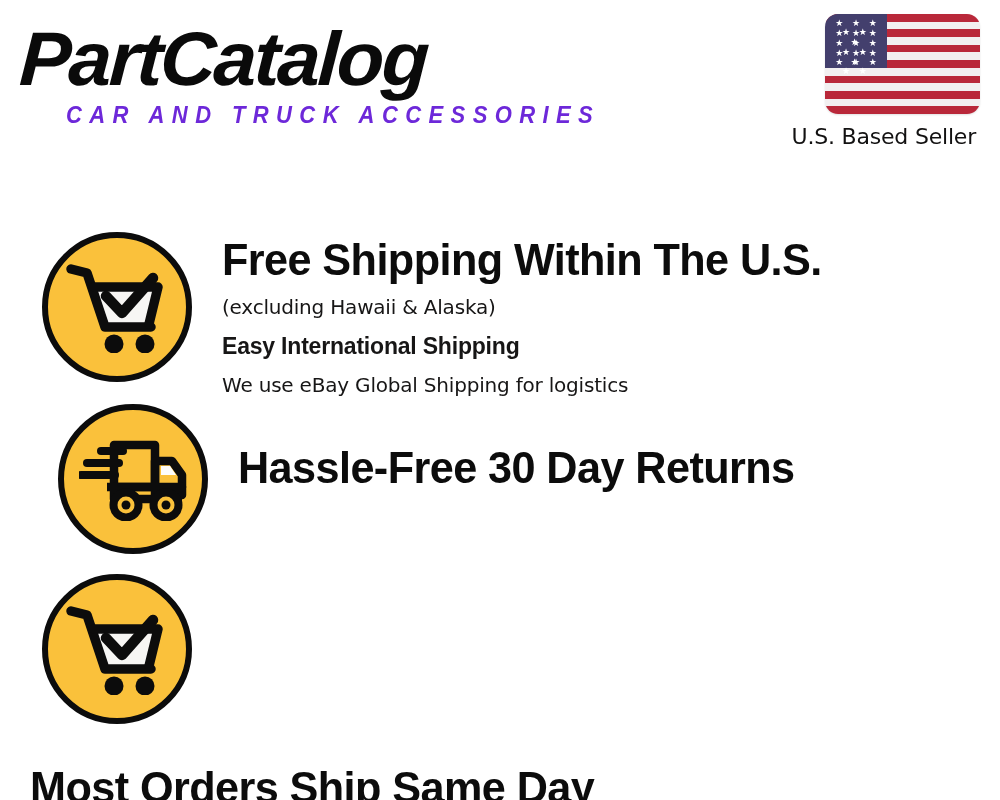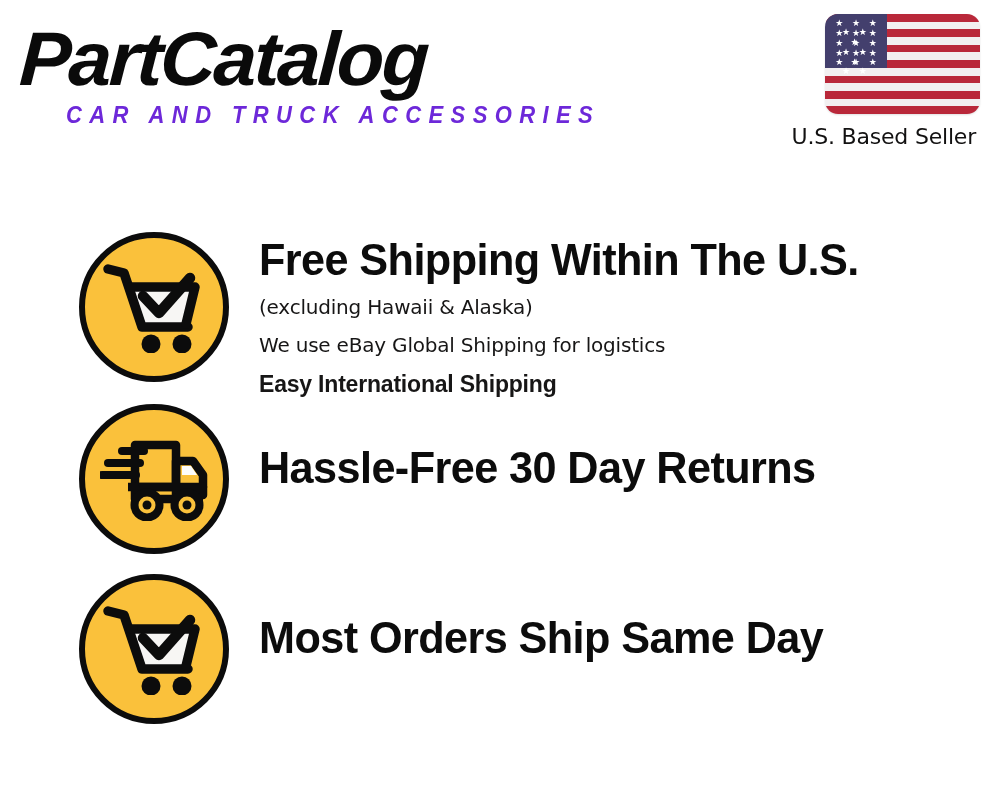--- a/index.html
+++ b/index.html
@@ -129,21 +129,20 @@
     position: absolute;
     left: 0;
     top: 232px;
     width: 1000px;
   }
   .feature-row {
     position: relative;
     display: flex;
     align-items: flex-start;
     height: 172px;
-    margin-left: 37px;
   }
   .feature-icon {
     position: relative;
     flex: 0 0 auto;
     width: 150px;
     height: 150px;
     margin-left: 42px;
     border-radius: 50%;
     background: #fac13b;
     border: 6px solid #0c0c0c;
@@ -185,22 +184,22 @@
     font-weight: 700;
     font-size: 23px;
     line-height: 40px;
   }
 
   
   .feature-row.row-top .feature-text   { padding-top: 0px; }
   .feature-row.row-mid .feature-text   { padding-top: 36px; }
   .feature-row.row-bot .feature-text   { padding-top: 36px; }
 
-  .row-mid { height: 170px; }
-  .row-bot { height: 170px; }
+  .row-mid { height: 170px; padding-left: 16px; }
+  .row-bot { height: 170px; flex-direction: column; }
 </style>
 </head>
 <body>
 
 <div id="header">
 
   <div id="brand-logo">
     <div id="logo-wordmark">PartCatalog</div>
     <div id="logo-tagline">CAR AND TRUCK ACCESSORIES</div>
   </div>
@@ -234,22 +233,22 @@
 
         <path d="M41 35 L57 52 L88 17" stroke="#0c0c0c" stroke-width="10.5" stroke-linecap="round" stroke-linejoin="round" fill="none"></path>
 
         <circle cx="49" cy="83" r="9.5" fill="#0c0c0c"></circle>
         <circle cx="80" cy="83" r="9.5" fill="#0c0c0c"></circle>
       </svg>
     </div>
     <div class="feature-text">
       <div class="feature-heading">Free Shipping Within The U.S.</div>
       <div class="feature-sub">(excluding Hawaii &amp; Alaska)</div>
+      <div class="feature-sub strong">Easy International Shipping</div>
       <div class="feature-sub">We use eBay Global Shipping for logistics</div>
-      <div class="feature-sub strong">Easy International Shipping</div>
     </div>
   </div>
 
   <div class="feature-row row-mid">
     <div class="feature-icon">
       <svg width="108" height="84" viewBox="0 0 108 84" fill="none" aria-hidden="true">
 
         <path d="M22 14 H44" stroke="#0c0c0c" stroke-width="8" stroke-linecap="round"></path>
         <path d="M8 26 H40" stroke="#0c0c0c" stroke-width="8" stroke-linecap="round"></path>
         <path d="M2 38 H36" stroke="#0c0c0c" stroke-width="8" stroke-linecap="round"></path>

